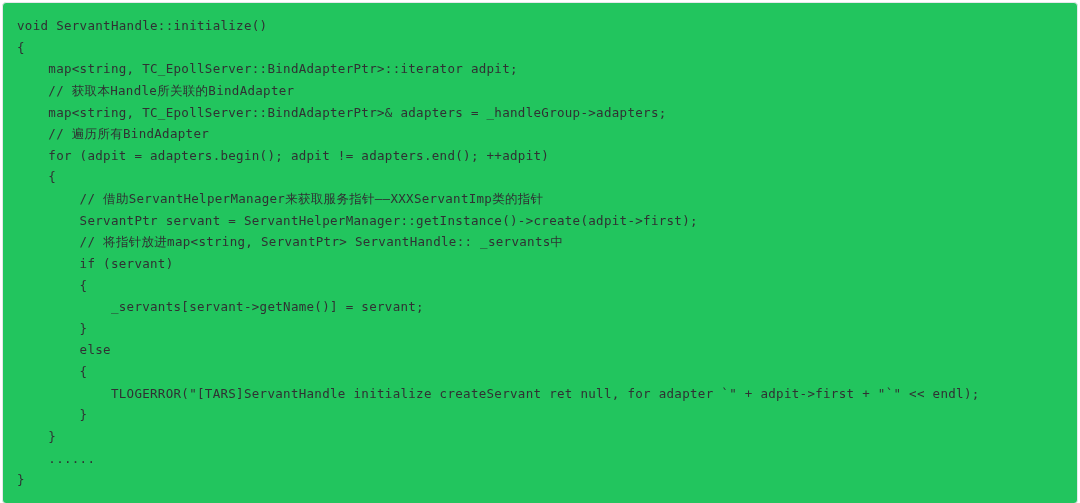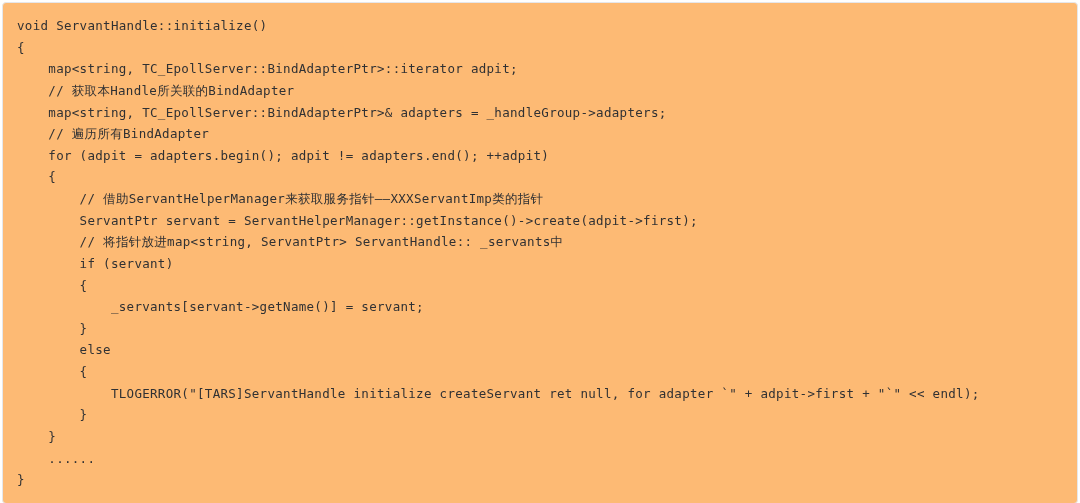--- a/index.html
+++ b/index.html
@@ -8,21 +8,21 @@
       box-sizing: border-box;
     }
     body {
       background: #ffffff;
       padding: 0;
       width: 1080px;
       height: 503px;
       overflow: hidden;
     }
     .code-block {
-      background: #fdba74;
+      background: #22c55e;
       border: 1px solid #e5e7eb;
       border-radius: 4px;
       padding: 12px 14px;
       font-family: Consolas, Monaco, "Courier New", monospace;
       font-size: 12.5px;
       line-height: 1.73;
       color: #303133;
       letter-spacing: 0.3px;
       white-space: pre;
       overflow: hidden;

